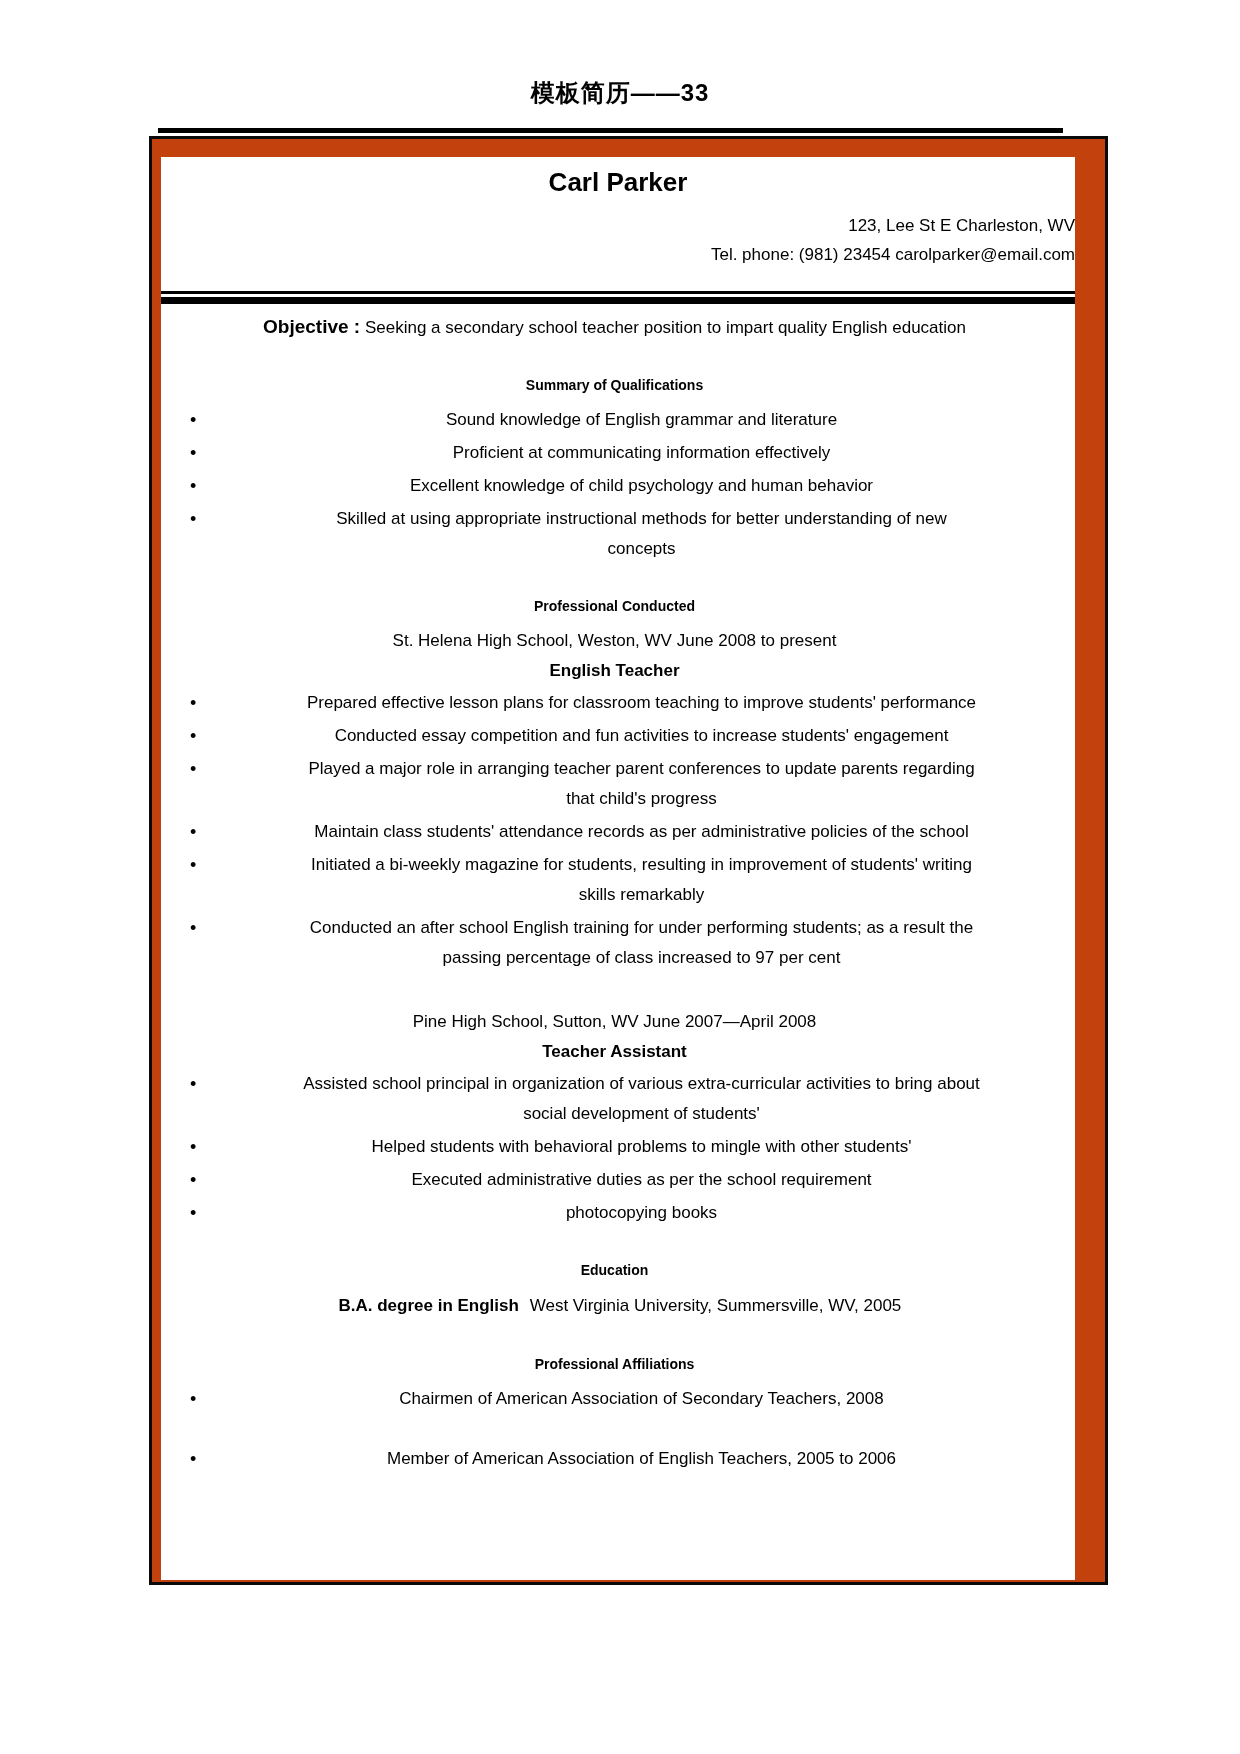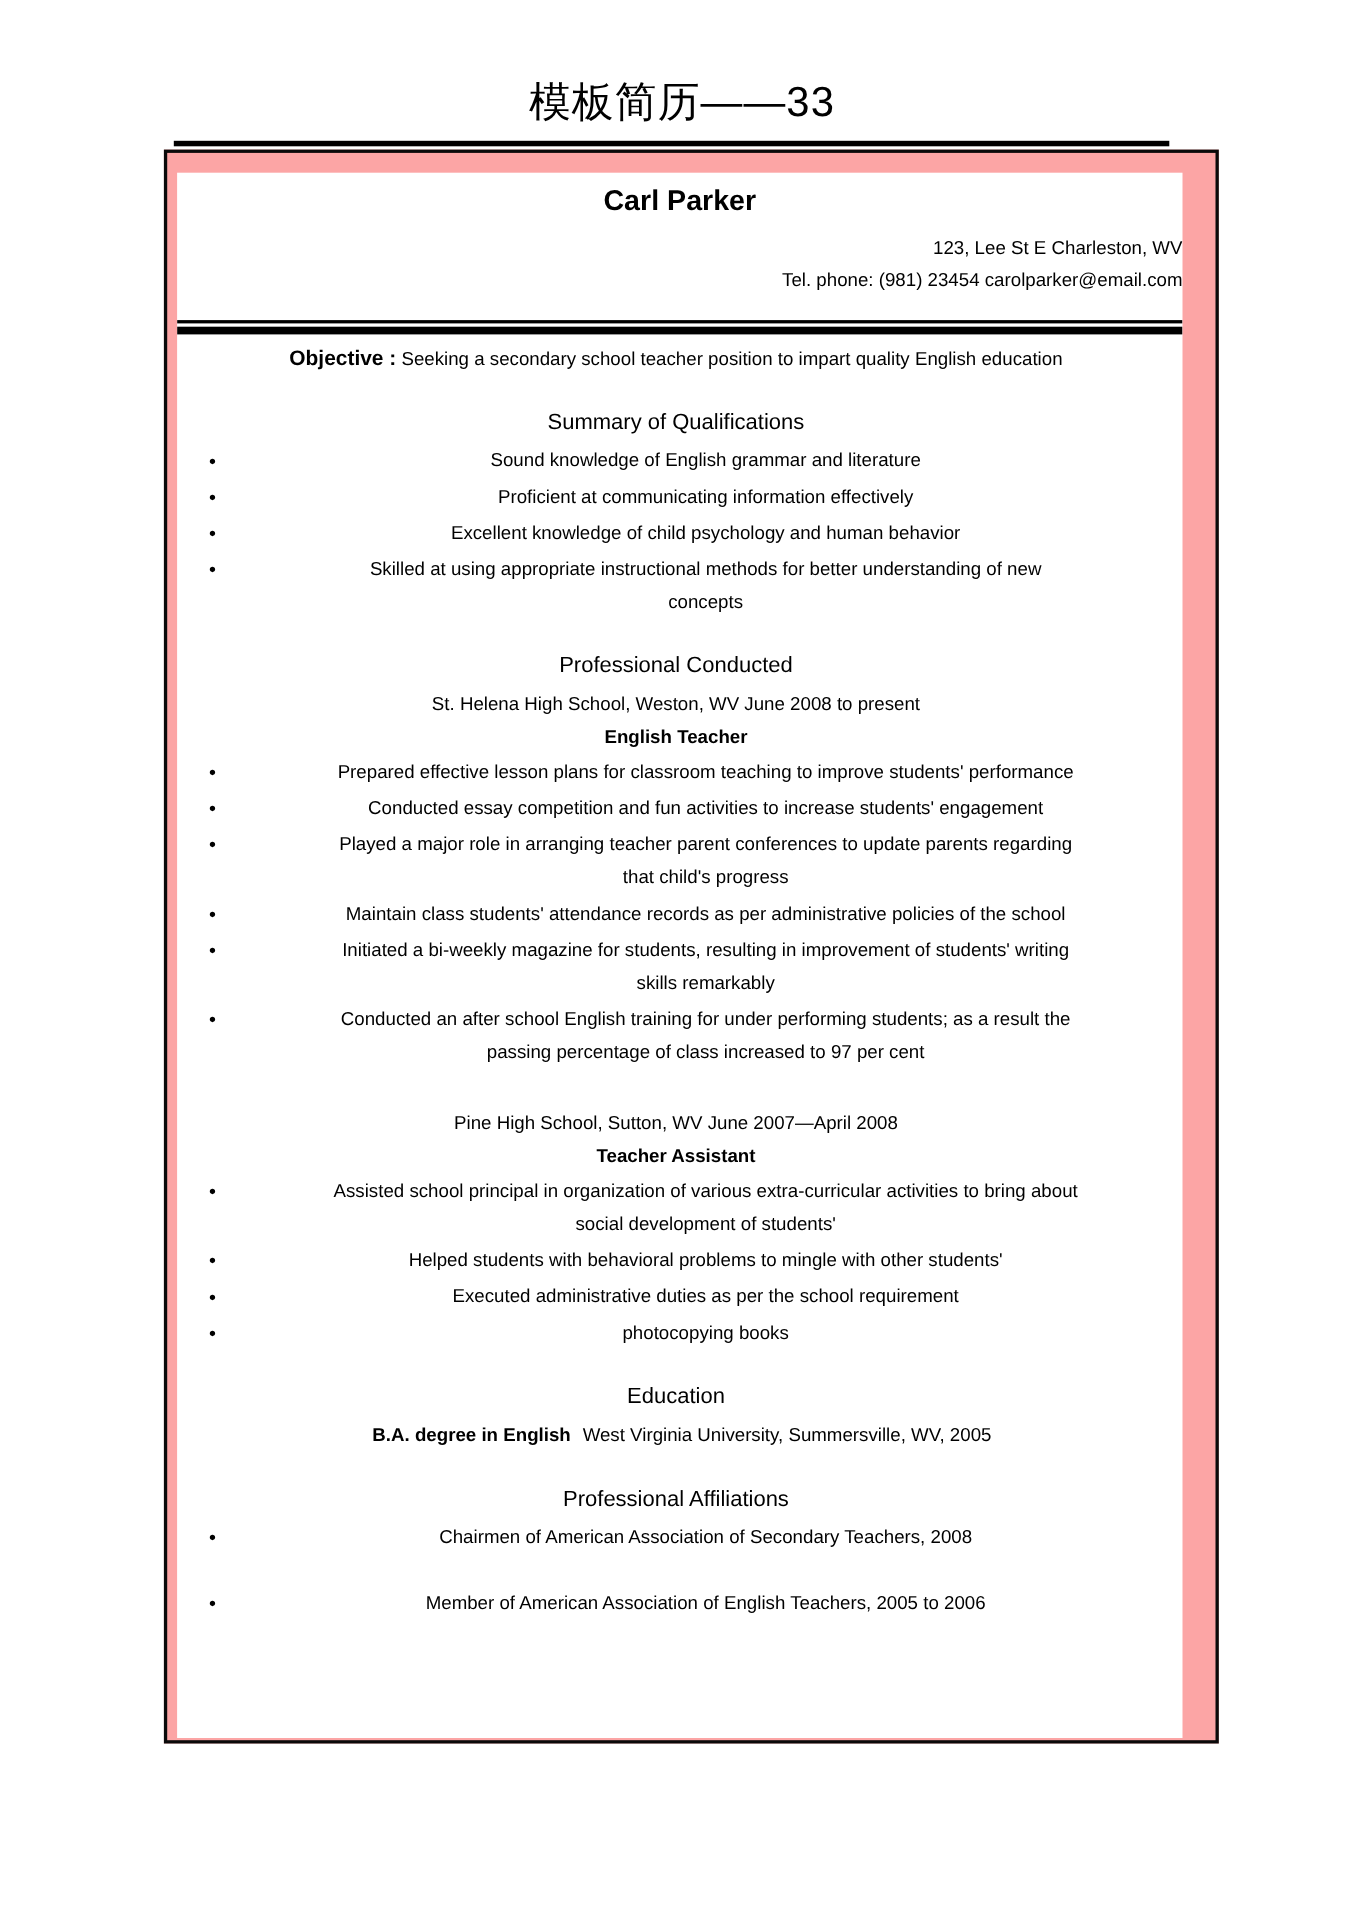--- a/index.html
+++ b/index.html
@@ -1,39 +1,39 @@
 <!DOCTYPE html>
 <html><head>
 <meta charset="utf-8">
 <style>
   html,body{margin:0;padding:0;}
   body{
     width:1240px;height:1754px;background:#ffffff;color:#000;
     font-family:"Liberation Sans",sans-serif;position:relative;overflow:hidden;
   }
   .page-title{
-    margin-top:72px;text-align:center;font-size:38px;font-weight:normal;
+    margin-top:72px;text-align:center;font-size:24px;font-weight:bold;
     line-height:42px;letter-spacing:1px;
   }
   .title-rule{height:5px;background:#000;width:905px;margin:14px 0 0 158px;}
   .frame{
     box-sizing:border-box;margin:3px 1px 0 149px;width:959px;height:1449px;
-    border:3px solid #0a0a0a;background:#fca5a5;
+    border:3px solid #0a0a0a;background:#c2410c;
     padding:18px 30px 2px 9px;
   }
   .sheet{box-sizing:border-box;background:#ffffff;width:100%;height:100%;overflow:hidden;}
   .name{font-size:26px;font-weight:bold;text-align:center;margin-top:8px;line-height:34px;}
   .addr{font-size:17px;text-align:right;line-height:29px;}
   .addr.first{margin-top:12px;}
   .sep-thin{height:3px;background:#000;margin-top:22px;}
   .sep-thick{height:7px;background:#000;margin-top:3px;}
   .content{padding:6px 14px 0 7px;font-size:17px;line-height:30px;text-align:center;}
   .objective{margin:2px 0 0 0;}
   .obj-label{font-weight:bold;font-size:19px;}
-  h2{font-size:20px;font-weight:normal;margin:28px 0 6px 0;line-height:28px;}
+  h2{font-size:14px;font-weight:bold;margin:28px 0 6px 0;line-height:28px;}
   ul{list-style:none;margin:2px 0 0 0;padding:0;}
   li{position:relative;padding-left:54px;margin:0 0 3px 0;}
   li::before{content:"\2022";position:absolute;left:22px;top:0;font-size:18px;}
   .org{margin-top:2px;}
   .role{font-weight:bold;}
   .job-gap{margin-top:34px;}
   .edu-row{line-height:32px;}
   .edu-degree{font-weight:bold;display:inline-block;min-width:202px;}
   .affil li + li{margin-top:30px;}
 </style>

